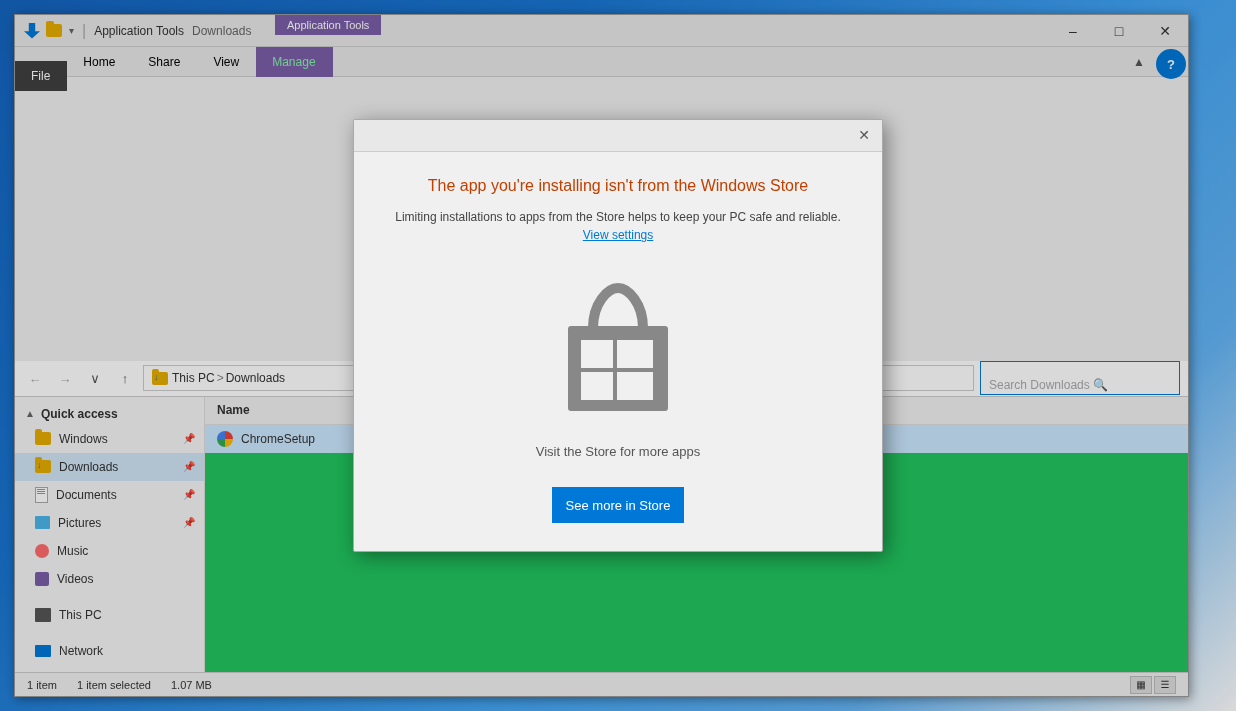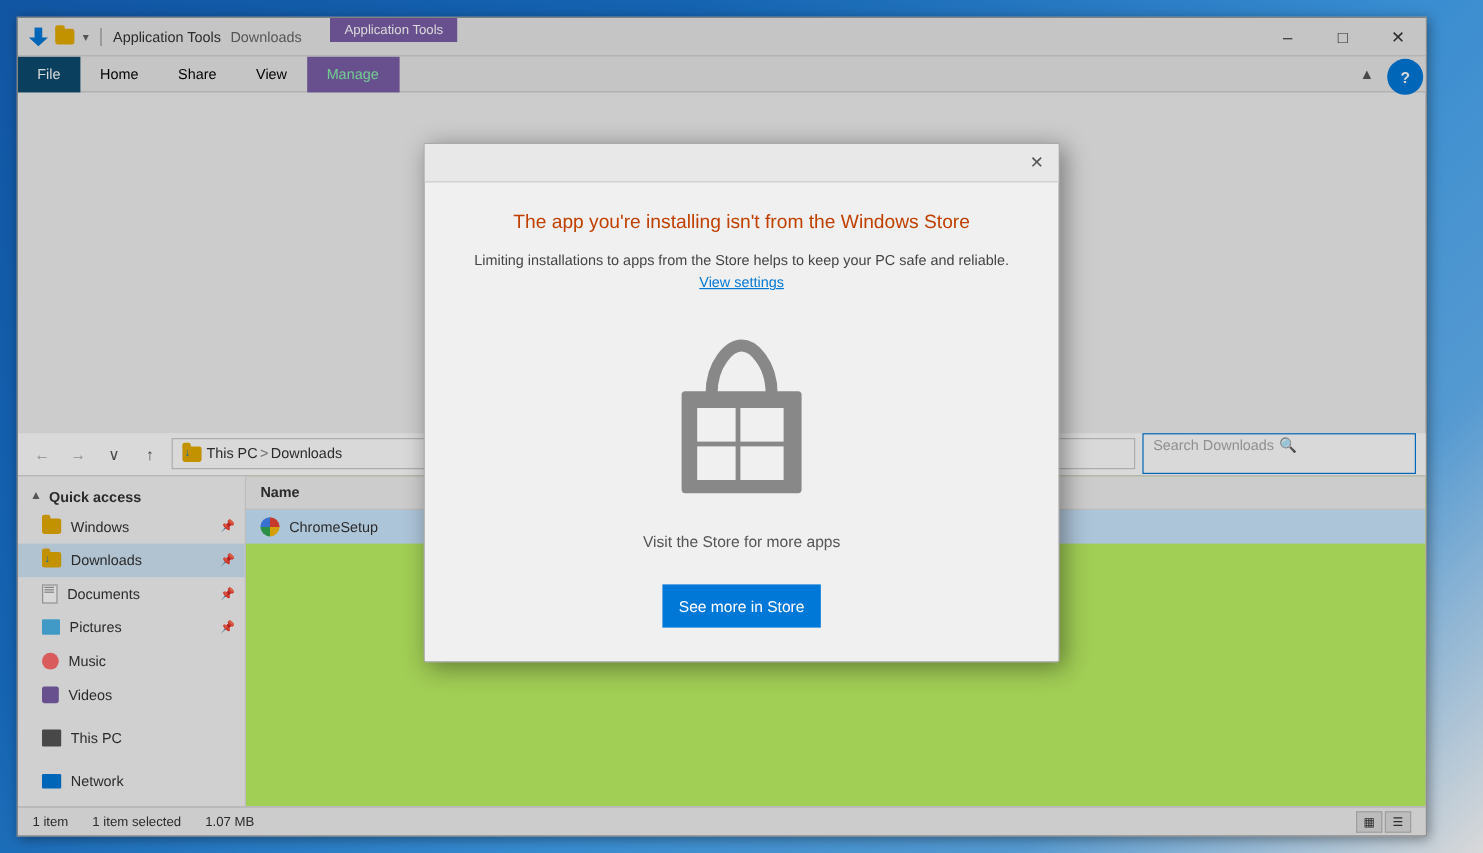--- a/index.html
+++ b/index.html
@@ -122,22 +122,23 @@
     .ribbon-tab {
       padding: 0 16px;
       height: 30px;
       display: flex; align-items: center;
       font-size: 12px;
       color: #000000;
       cursor: pointer;
       border-right: 1px solid transparent;
     }
     .ribbon-tab.active {
-      background: #0c4a6e;
+      background: #404040;
       color: white;
+      margin-top: 14px;
     }
     .ribbon-tab.manage-tab {
       background: #7b5ea7;
       color: #86efac;
     }
     .ribbon-tab-spacer { flex: 1; }
     .ribbon-chevron {
       width: 30px; height: 30px;
       display: flex; align-items: center; justify-content: center;
       font-size: 12px; color: #555;
@@ -181,26 +182,26 @@
       background: white;
       border: 1px solid #ccc;
       display: flex;
       align-items: center;
       padding: 0 8px;
       font-size: 12px;
       color: #333;
     }
     .path-separator { color: #888; margin: 0 2px; }
     .search-box {
-      width: 228px;
+      width: 200px;
       height: 26px;
       background: white;
       border: 1px solid #0078d7;
       display: flex;
-      align-items: flex-end;
+      align-items: flex-start;
       padding: 16px 8px;
       font-size: 12px;
       color: #aaa;
     }
     .search-icon-char { margin-left: 4px; color: #555; font-size: 12px; }
 
     
     .main-content {
       flex: 1;
       display: flex;
@@ -319,21 +320,21 @@
     .icon-network {
       width: 16px; height: 12px;
       background: #0078d7;
       border-radius: 1px;
       flex-shrink: 0;
     }
 
     
     .file-list {
       flex: 1;
-      background: #bef264;
+      background: #22c55e;
       overflow-y: auto;
     }
     .file-list-header {
       height: 28px;
       background: #f0f0f0;
       border-bottom: 1px solid #ddd;
       display: flex;
       align-items: center;
       padding: 0 12px;
       font-size: 12px;

